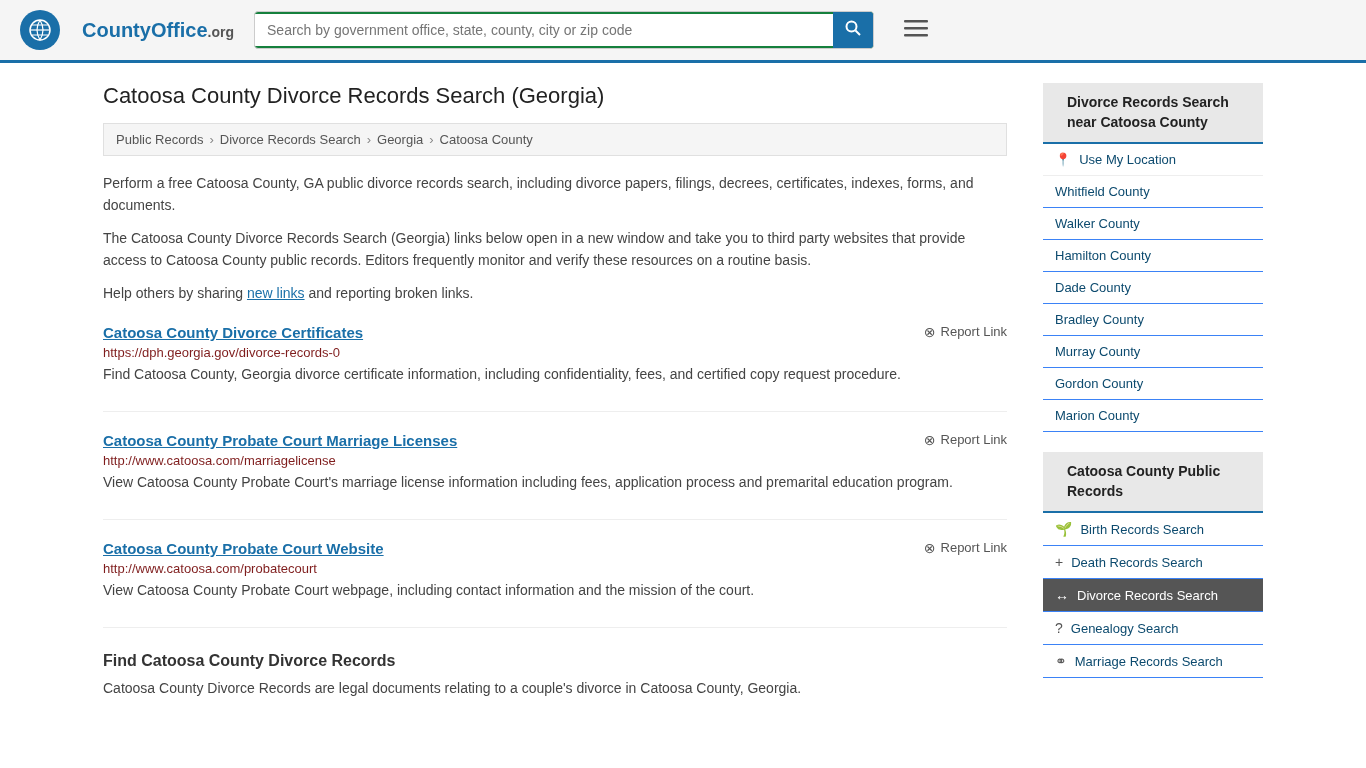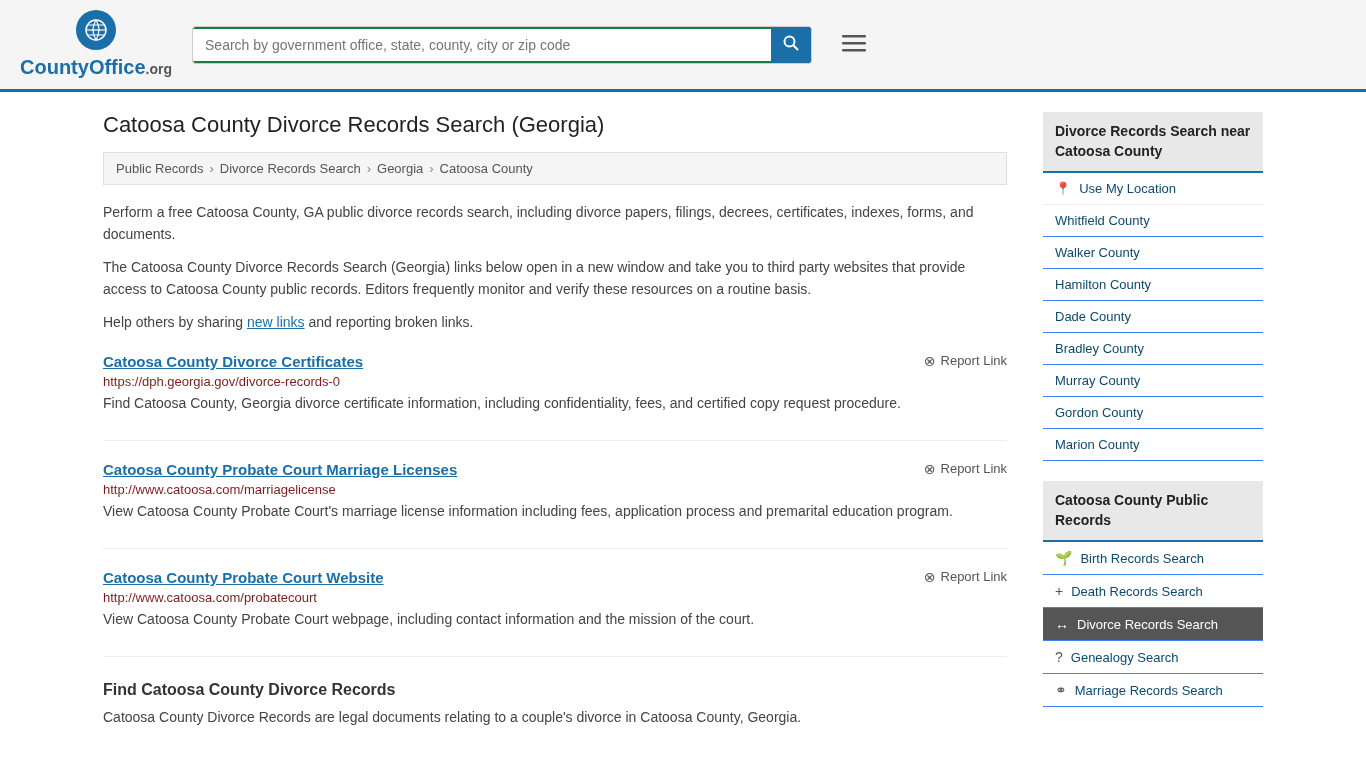--- a/index.html
+++ b/index.html
@@ -10,23 +10,22 @@
       background: #f5f5f5;
       border-bottom: 3px solid #1a6fa8;
       padding: 10px 20px;
       display: flex;
       align-items: center;
       gap: 20px;
     }
     #logo-area {
       display: flex;
       align-items: center;
-      gap: 6px;
+      gap: 22px;
       text-decoration: none;
-      flex-direction: column;
     }
     #logo-icon {
       width: 40px; height: 40px;
       background: #1a6fa8;
       border-radius: 50%;
       display: flex; align-items: center; justify-content: center;
       color: white; font-size: 18px; font-weight: bold;
     }
     #logo-text { font-size: 20px; color: #333; }
     #logo-text span { color: #1a6fa8; font-weight: bold; }
@@ -137,21 +136,21 @@
     .find-section { margin-top: 24px; }
     .find-title { font-size: 16px; font-weight: bold; color: #333; margin-bottom: 8px; }
     .find-desc { font-size: 14px; color: #444; line-height: 1.5; }
 
     
     #sidebar { width: 220px; flex-shrink: 0; }
 
     .sidebar-box { margin-bottom: 20px; }
     .sidebar-header {
       background: #e8e8e8;
-      padding: 10px 12px;
+      padding: 10px 24px;
       font-size: 14px;
       font-weight: bold;
       color: #222;
       border-bottom: 2px solid #1a6fa8;
       line-height: 1.4;
     }
     .sidebar-item {
       display: flex;
       align-items: center;
       gap: 8px;

